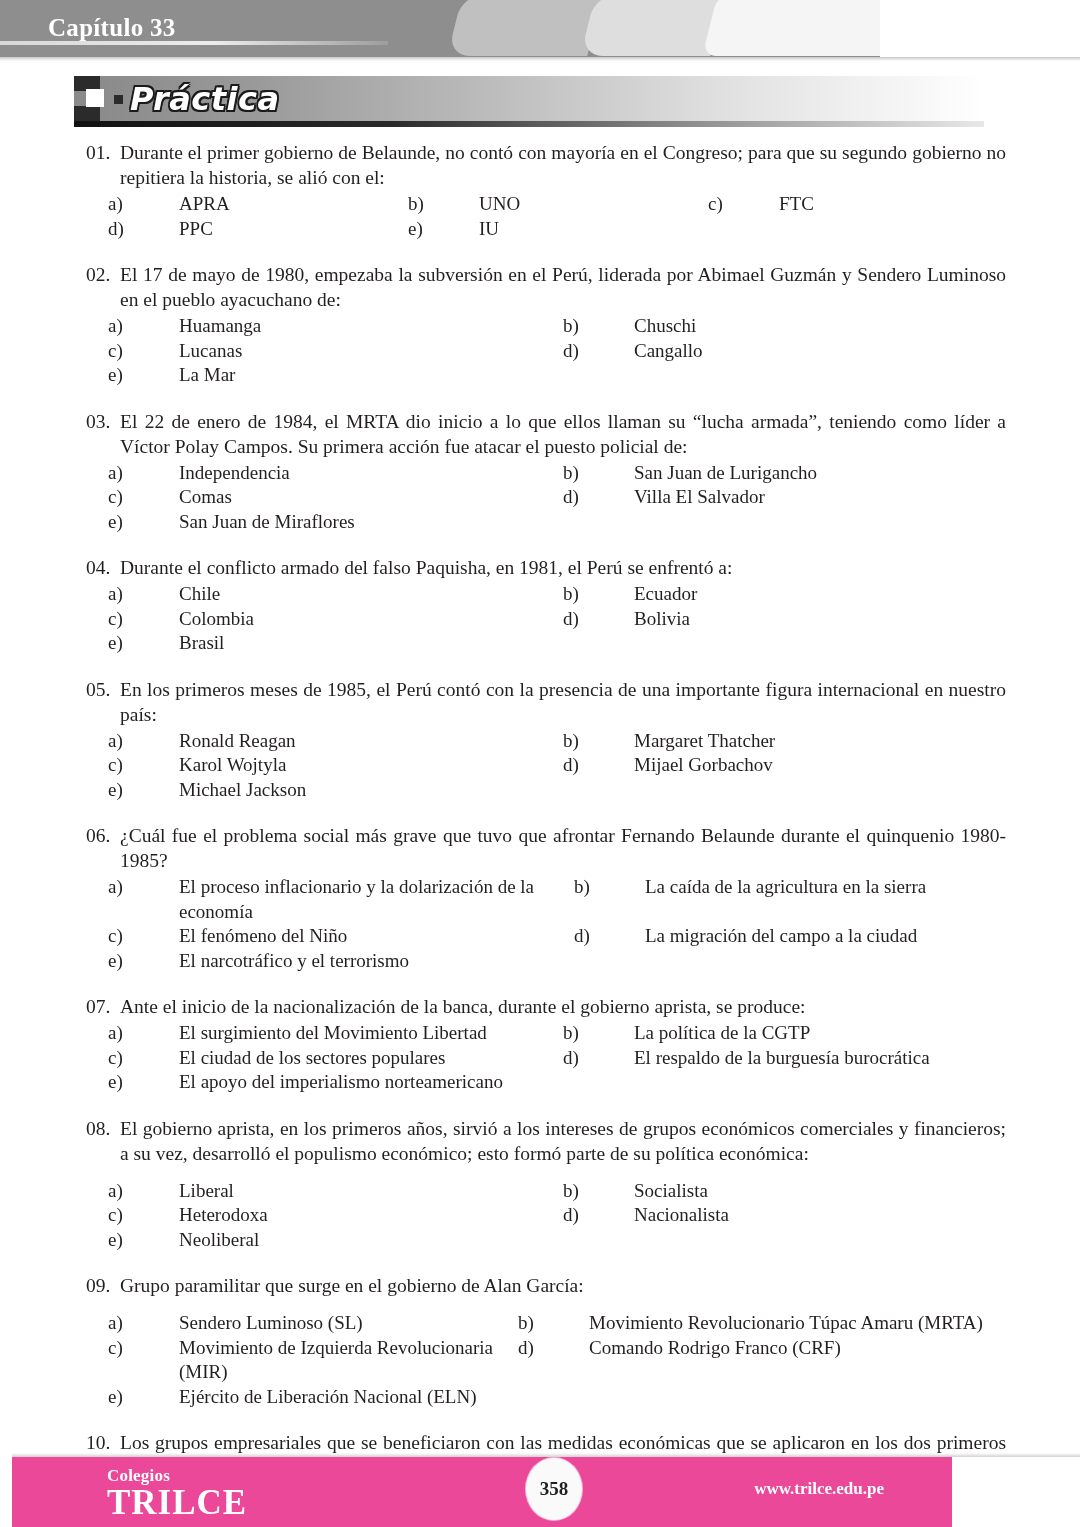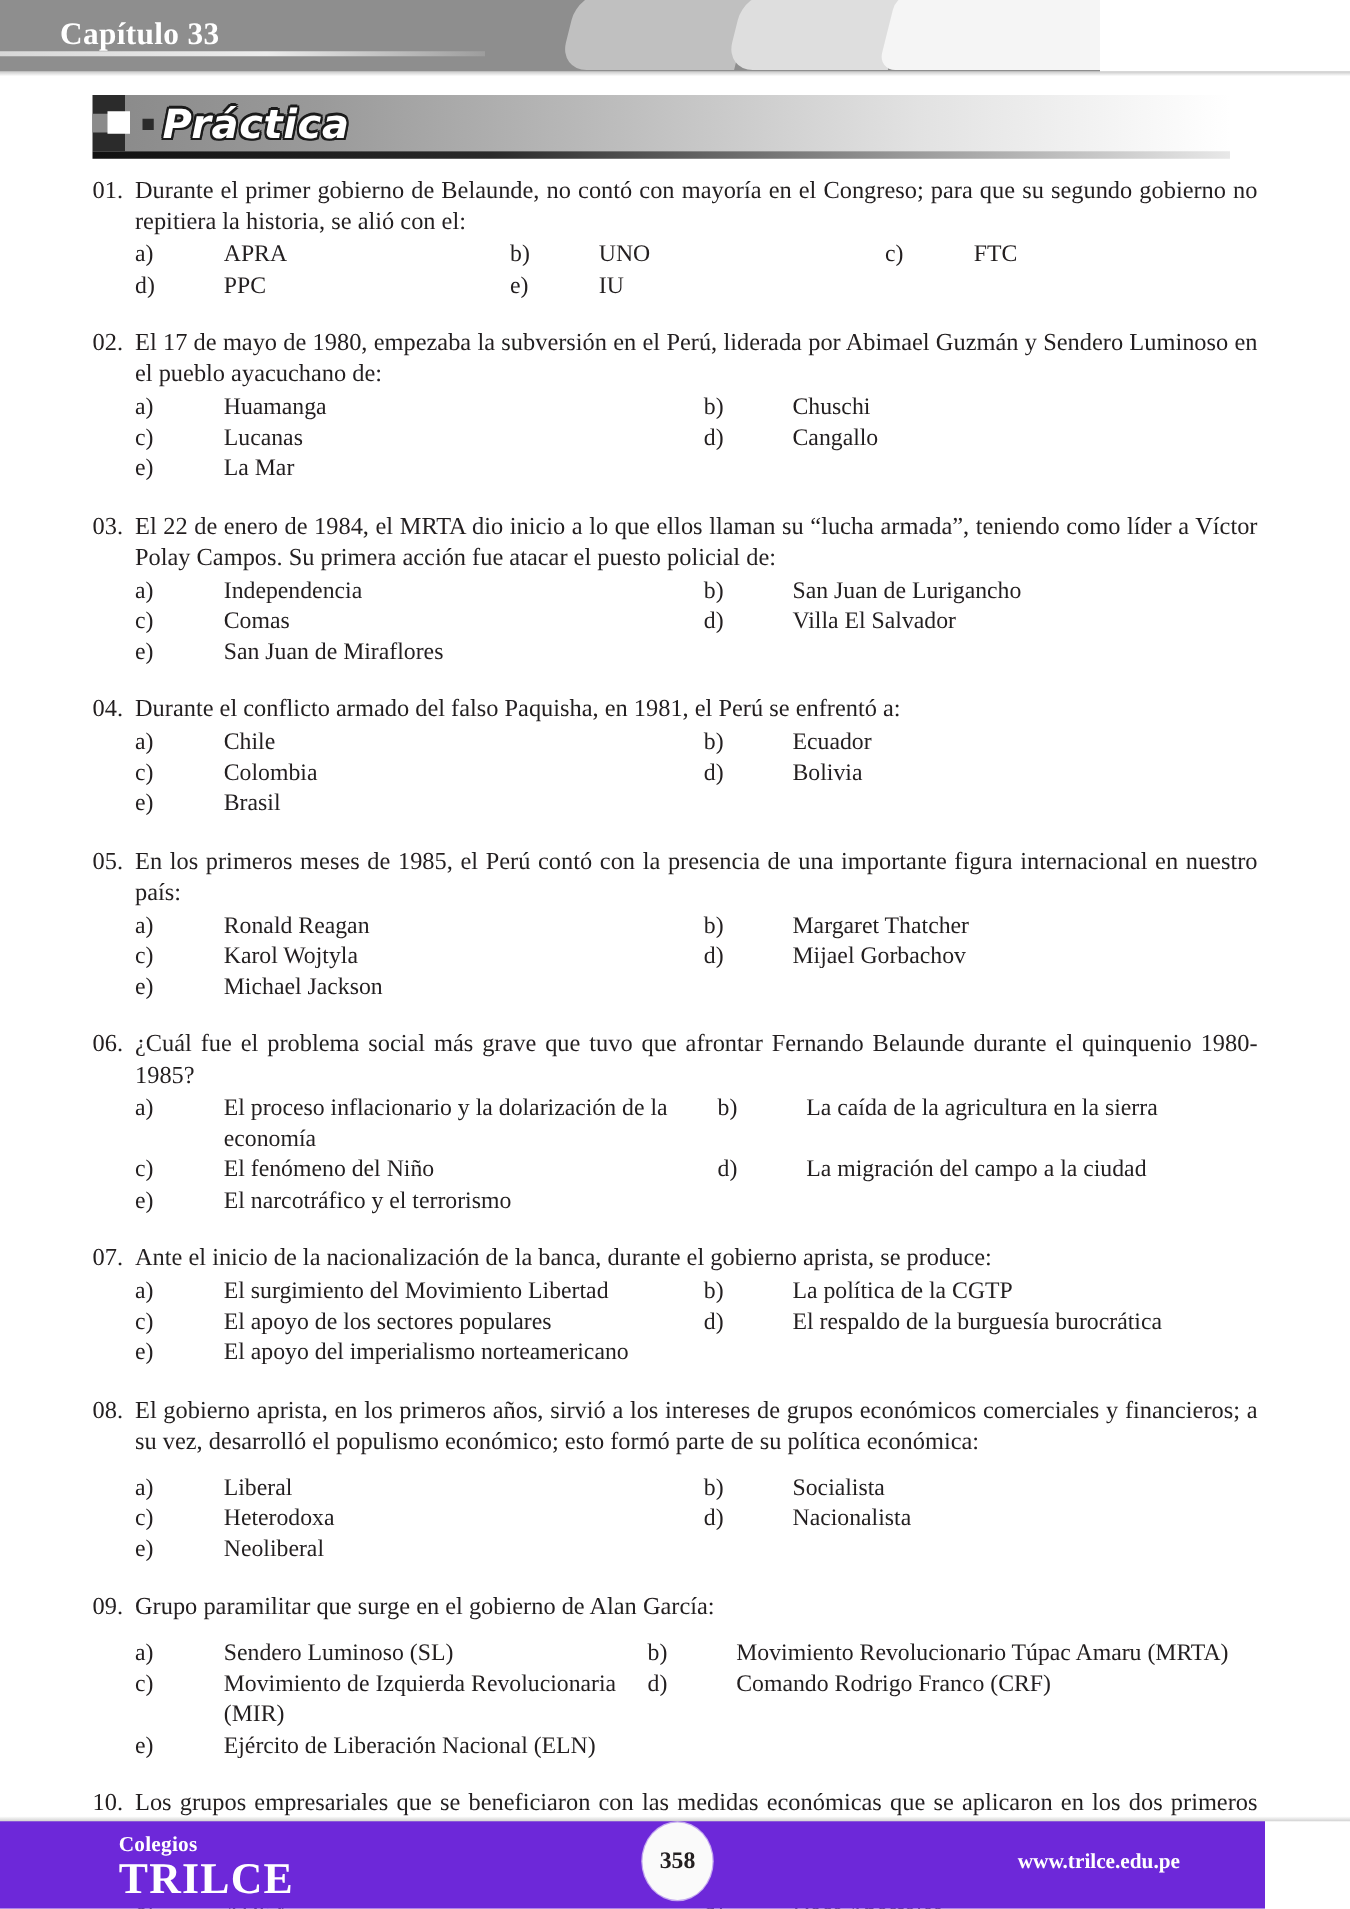--- a/index.html
+++ b/index.html
@@ -83,21 +83,21 @@
        0px   -1.8px 0 #1b1b1b,  0px    1.8px 0 #1b1b1b,
       -1.8px  0px   0 #1b1b1b,  1.8px  0px   0 #1b1b1b;
   }
 
   
   .content {
     position:absolute; left:0; top:140px; width:1080px;
     padding:0 74px 0 74px;
   }
   .question { margin-bottom:21px; }
-  .q-head { display:flex; align-items:flex-start; }
+  .q-head { display:flex; align-items:flex-start;margin-left:12px; }
   .q-num {
     width:34px; flex:0 0 34px;
     font-size:19.5px; line-height:25px;
     text-align:left;
   }
   .q-text {
     flex:1 1 auto;
     font-size:19.5px; line-height:25px;
     text-align:justify;
   }
@@ -121,22 +121,22 @@
   .cols-3 .opt-c3 { flex:0 0 auto; }
 
   .cols-tight .opt-c1 { flex:0 0 466px; }
   .cols-tight .opt-c2 { flex:0 0 auto; }
 
   .cols-wide .opt-c1 { flex:0 0 410px; }
   .cols-wide .opt-c2 { flex:0 0 auto; }
 
   
   .footer {
-    position:absolute; left:0; bottom:0; width:1012px; height:70px;
-    background:#6d28d9;
+    position:absolute; left:12px; bottom:0; width:940px; height:70px;
+    background:#ec4899;
   }
   .footer-top-shadow {
     position:absolute; left:0; top:-4px; width:1080px; height:4px;
     background:linear-gradient(to top, rgba(0,0,0,0.18), rgba(0,0,0,0));
   }
   .brand {
     position:absolute; left:95px; top:10px; color:#ffffff;
     font-family:"Liberation Serif","DejaVu Serif",serif;
   }
   .brand-top {
@@ -397,21 +397,21 @@
             <span class="opt-label">El surgimiento del Movimiento Libertad</span>
           </div>
           <div class="opt opt-c2">
             <span class="opt-letter">b)</span>
             <span class="opt-label">La política de la CGTP</span>
           </div>
         </div>
         <div class="opt-row">
           <div class="opt opt-c1">
             <span class="opt-letter">c)</span>
-            <span class="opt-label">El apoyo de los sectores populares</span>
+            <span class="opt-label">El ciudad de los sectores populares</span>
           </div>
           <div class="opt opt-c2">
             <span class="opt-letter">d)</span>
             <span class="opt-label">El respaldo de la burguesía burocrática</span>
           </div>
         </div>
         <div class="opt-row">
           <div class="opt opt-c1">
             <span class="opt-letter">e)</span>
             <span class="opt-label">El apoyo del imperialismo norteamericano</span>

